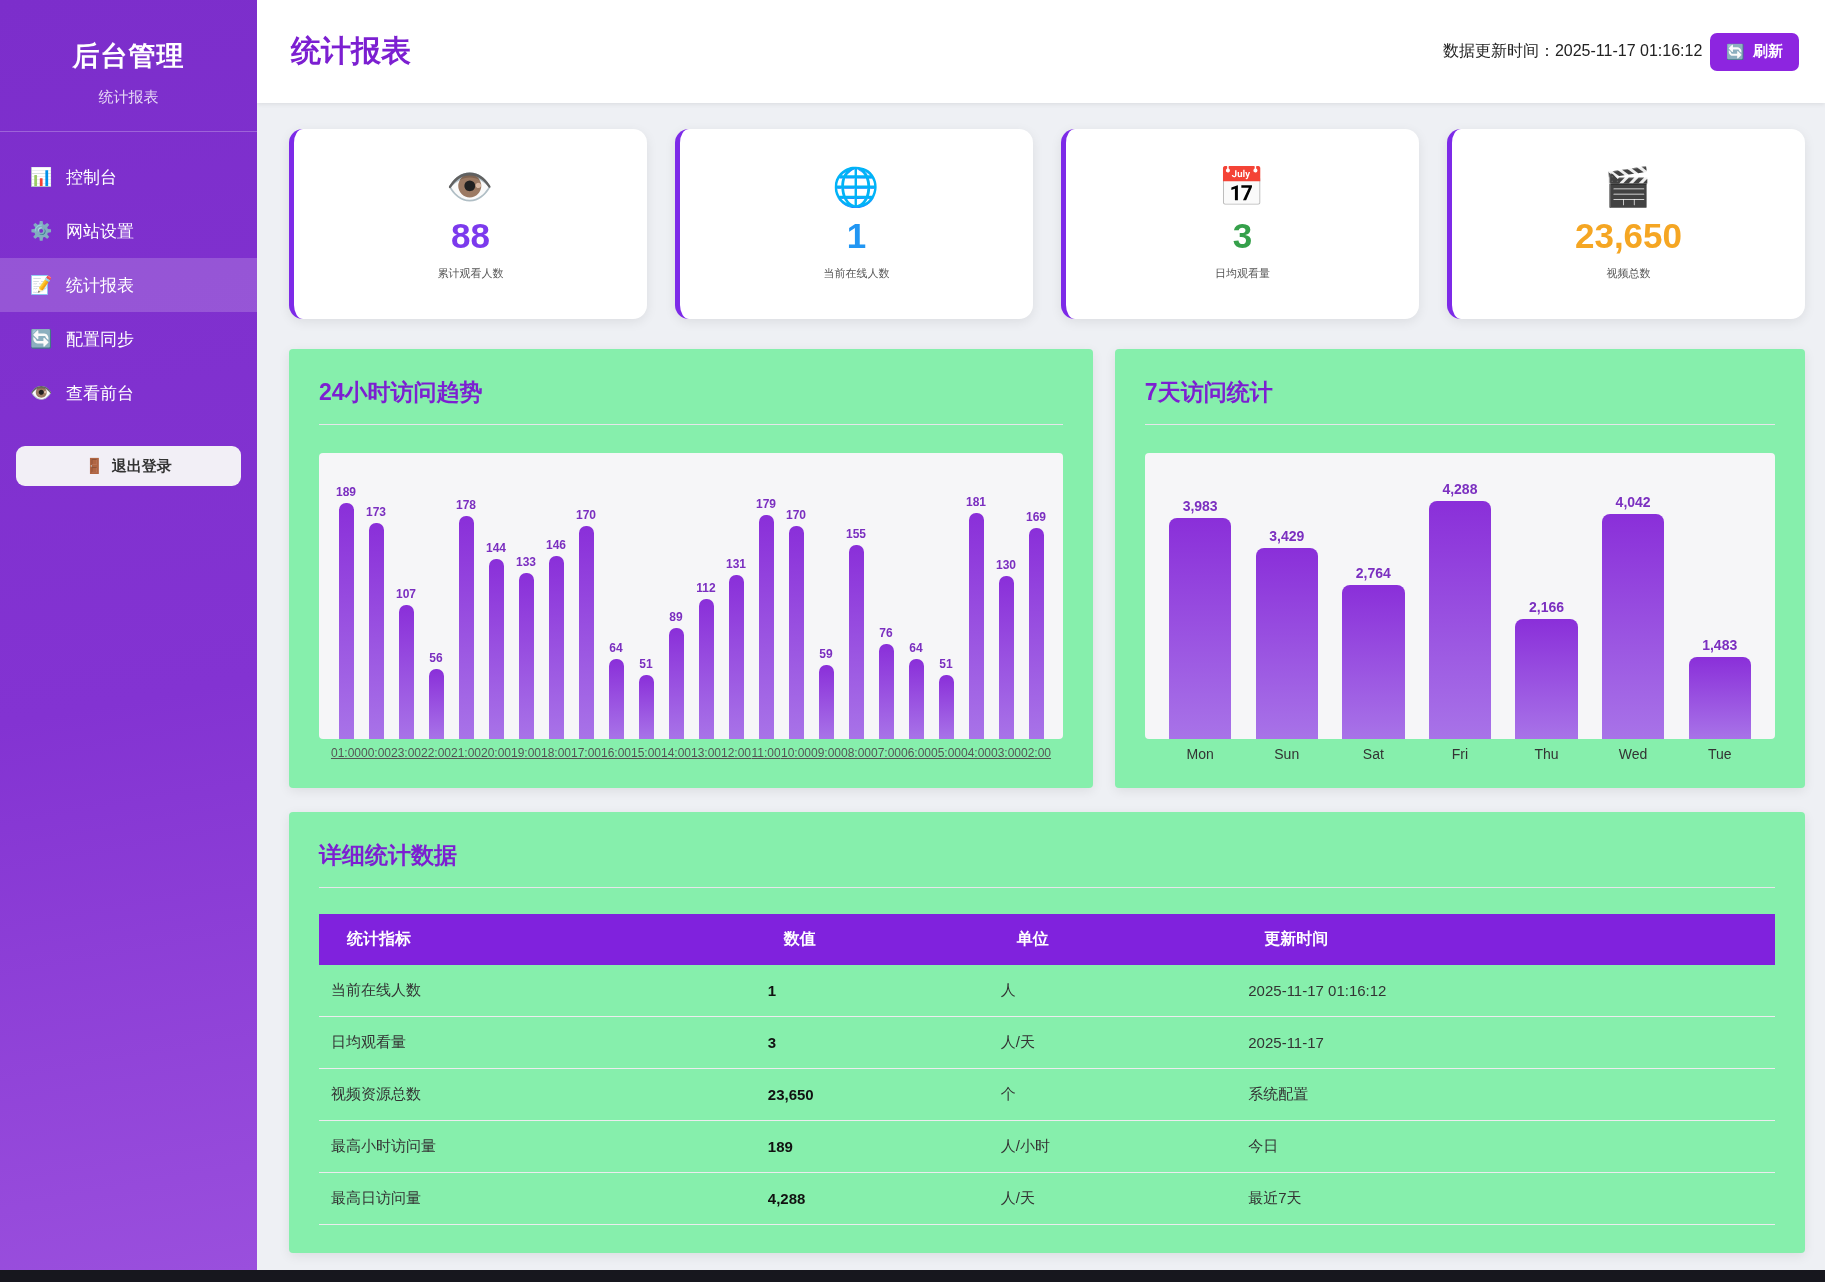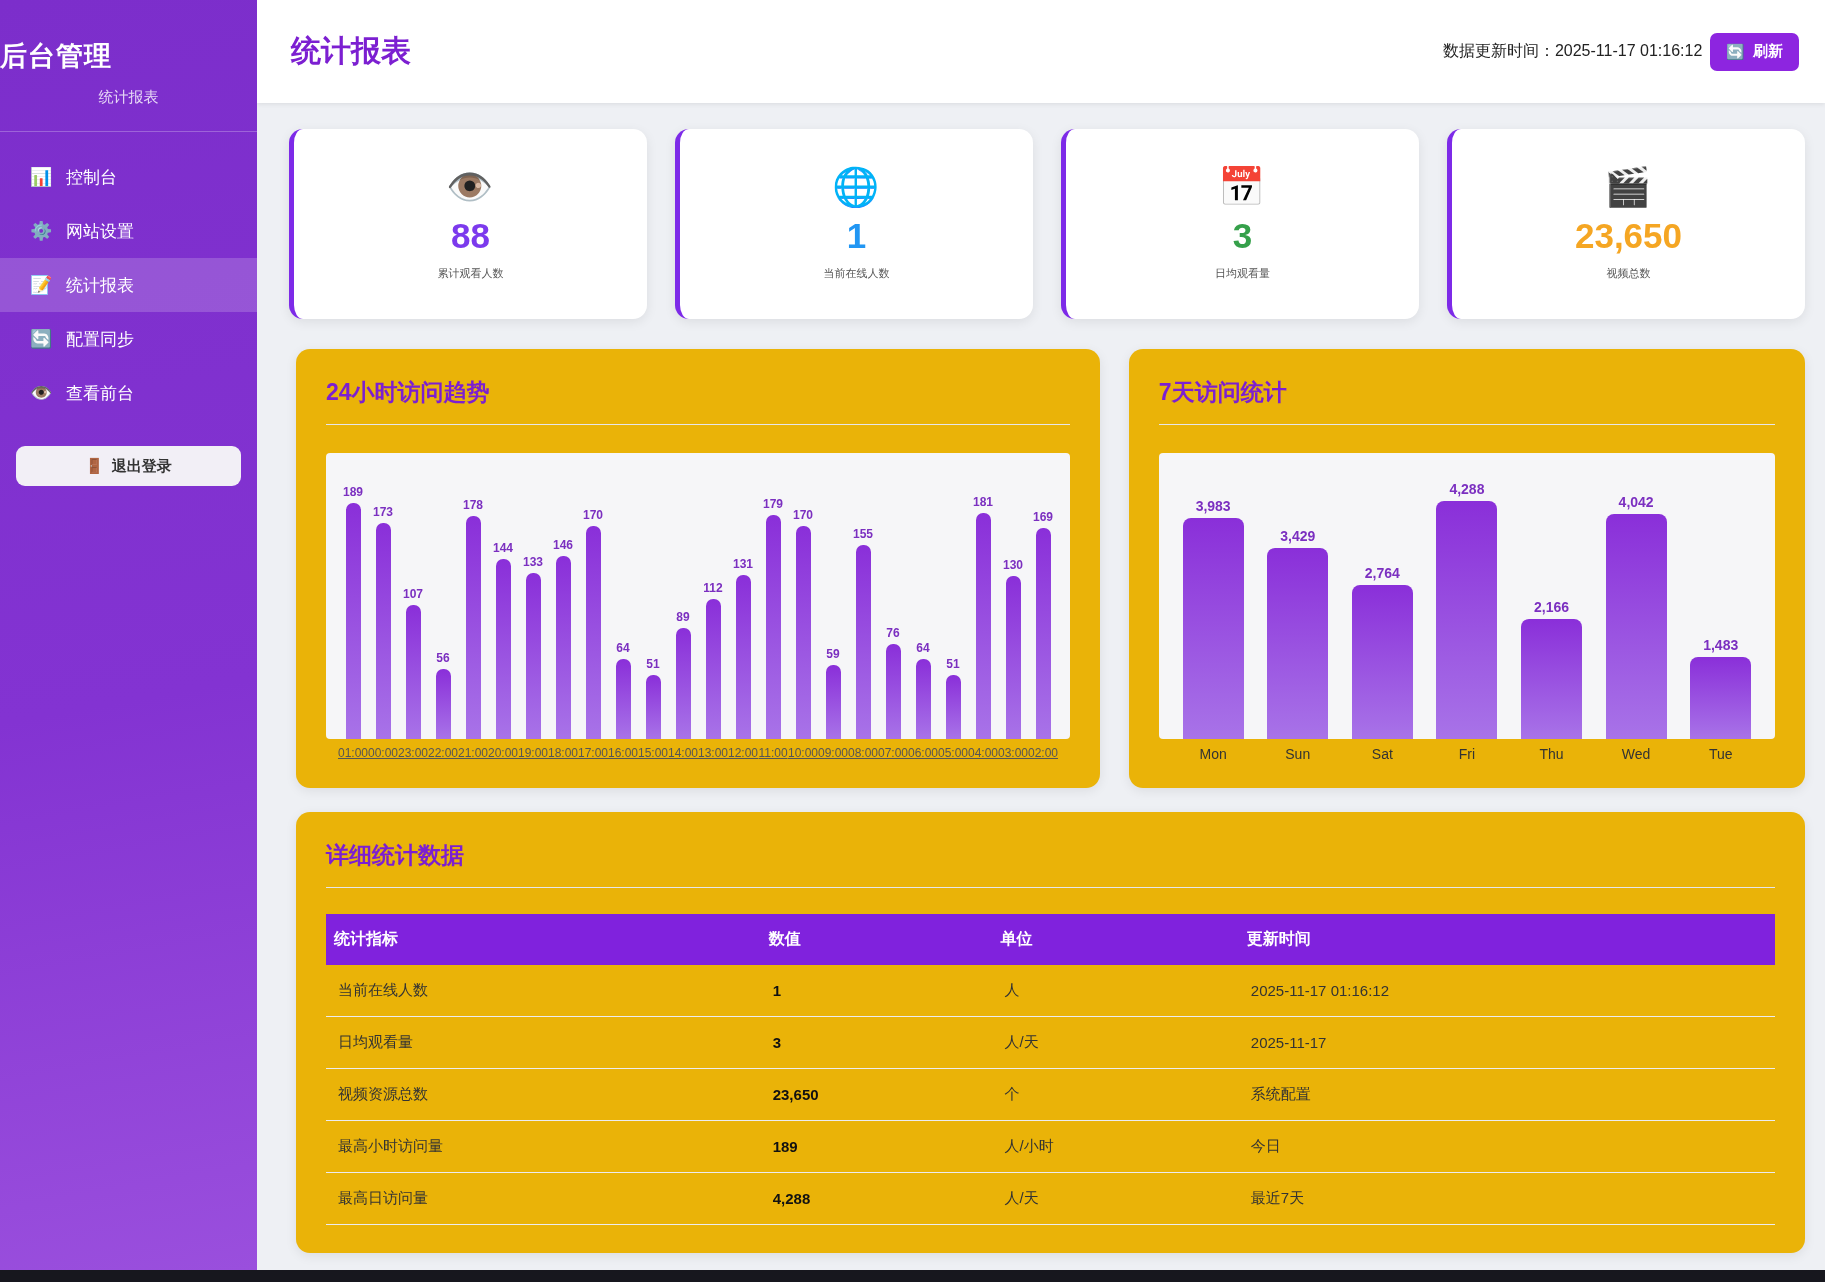--- a/index.html
+++ b/index.html
@@ -4,21 +4,21 @@
 <style>
   * { margin:0; padding:0; box-sizing:border-box; }
   html,body { width:1825px; height:1282px; overflow:hidden;
     font-family:"Liberation Sans","DejaVu Sans",sans-serif; background:#eef0f4; }
   .app { display:flex; width:100%; height:1270px; }
 
   
   .sidebar { width:257px; flex:0 0 257px; height:100%;
     background:linear-gradient(170deg,#7c2ecb 0%,#8333d2 55%,#9a4fdd 100%);
     color:#fff; padding-top:38px; }
-  .side-title { font-size:27px; font-weight:bold; letter-spacing:1px;font-family:Liberation Serif, serif; }
+  .side-title { text-align:center; font-size:27px; font-weight:bold; letter-spacing:1px;font-family:Liberation Serif, serif; }
   .side-sub { text-align:center; font-size:15px; color:rgba(255,255,255,.82); margin-top:14px; }
   .side-divider { height:1px; background:rgba(255,255,255,.25); margin:24px 0 18px 0; }
   .menu-item { display:flex; align-items:center; gap:14px; height:54px;
     padding-left:30px; font-size:17px; color:#fff; cursor:pointer; }
   .menu-item .mi-icon { font-size:18px; width:22px; text-align:center; }
   .menu-item.active { background:rgba(255,255,255,.18); }
   .logout { display:flex; align-items:center; justify-content:center; gap:8px;
     width:225px; margin:26px auto 0 auto; height:40px; background:#f2eff6;
     border:none; border-radius:9px; font-size:15px; font-weight:bold; color:#333;
     font-family:inherit; cursor:pointer; }
@@ -41,21 +41,21 @@
   .stats { display:flex; gap:28px; margin-bottom:30px; }
   .stat-card { flex:1; background:#fff; border-radius:14px; height:190px;
     border-left:5px solid #7d2ae8; box-shadow:0 3px 12px rgba(0,0,0,.08);
     display:flex; flex-direction:column; align-items:center; justify-content:center; gap:10px; }
   .stat-icon { font-size:38px; line-height:1; }
   .stat-value { font-size:35px; font-weight:bold; }
   .stat-label { font-size:11px; color:#555; }
 
   
   .charts { display:flex; gap:22px; margin-bottom:24px; }
-  .card { background:#eab308; border-radius:14px; box-shadow:0 3px 12px rgba(0,0,0,.08);margin-left:7px; }
+  .card { background:#86efac; border-radius:4px; box-shadow:0 3px 12px rgba(0,0,0,.08); }
   .chart-card { flex:1; padding:28px 30px 26px 30px; }
   .card h2 { color:#7c1fd1; font-size:23px; font-weight:bold;
     padding-bottom:16px; border-bottom:1px solid #e6e6ea; }
   .plot { margin-top:28px; height:286px; background:#f6f6f8; border-radius:4px;
     display:flex; align-items:flex-end; padding:0 12px; }
   .slot { flex:1; min-width:0; display:flex; flex-direction:column;
     align-items:center; justify-content:flex-end; }
   .bar-val { font-weight:bold; color:#7b2fc0; margin-bottom:4px; white-space:nowrap; }
   .plot24 .bar-val { font-size:12px; }
   .plot7  .bar-val { font-size:14px; }
@@ -65,21 +65,21 @@
   .xlabels { display:flex; padding:0 12px; margin-top:7px; }
   .xlabels .slot { overflow:visible; }
   .xl { white-space:nowrap; }
   .xlabels24 .xl { font-size:12px; color:#555;text-decoration:underline; }
   .xlabels7  .xl { font-size:14px; color:#333; }
 
   
   .table-card { padding:28px 30px; }
   table { width:100%; border-collapse:collapse; margin-top:26px; }
   th { background:#8022dd; color:#fff; text-align:left; font-size:16px;
-    padding:15px 8px; }
+    padding:15px 28px; }
   th:nth-child(1){ width:30%; } th:nth-child(2){ width:16%; }
   th:nth-child(3){ width:17%; } th:nth-child(4){ width:37%; }
   td { font-size:15px; color:#333; padding:16px 12px; border-bottom:1px solid #ececef; }
   td:nth-child(2){ font-weight:bold; color:#111; }
 
   .bottom-strip { position:fixed; left:0; bottom:0; width:1825px; height:12px;
     background:#17171e; }
 </style>
 </head>
 <body>

